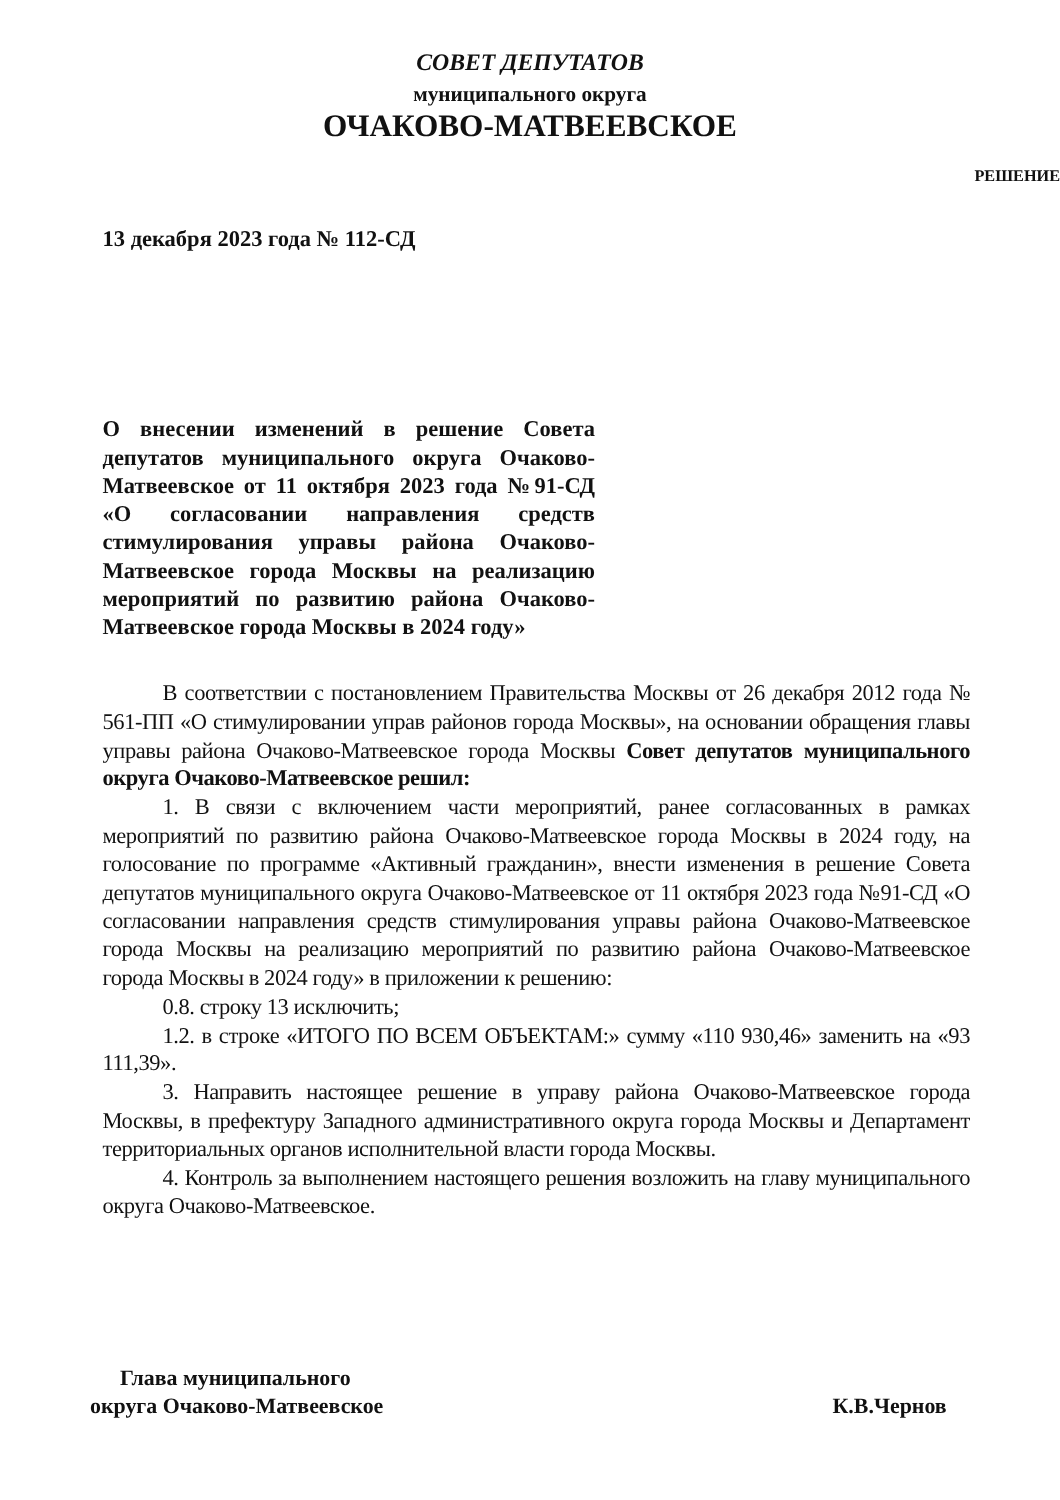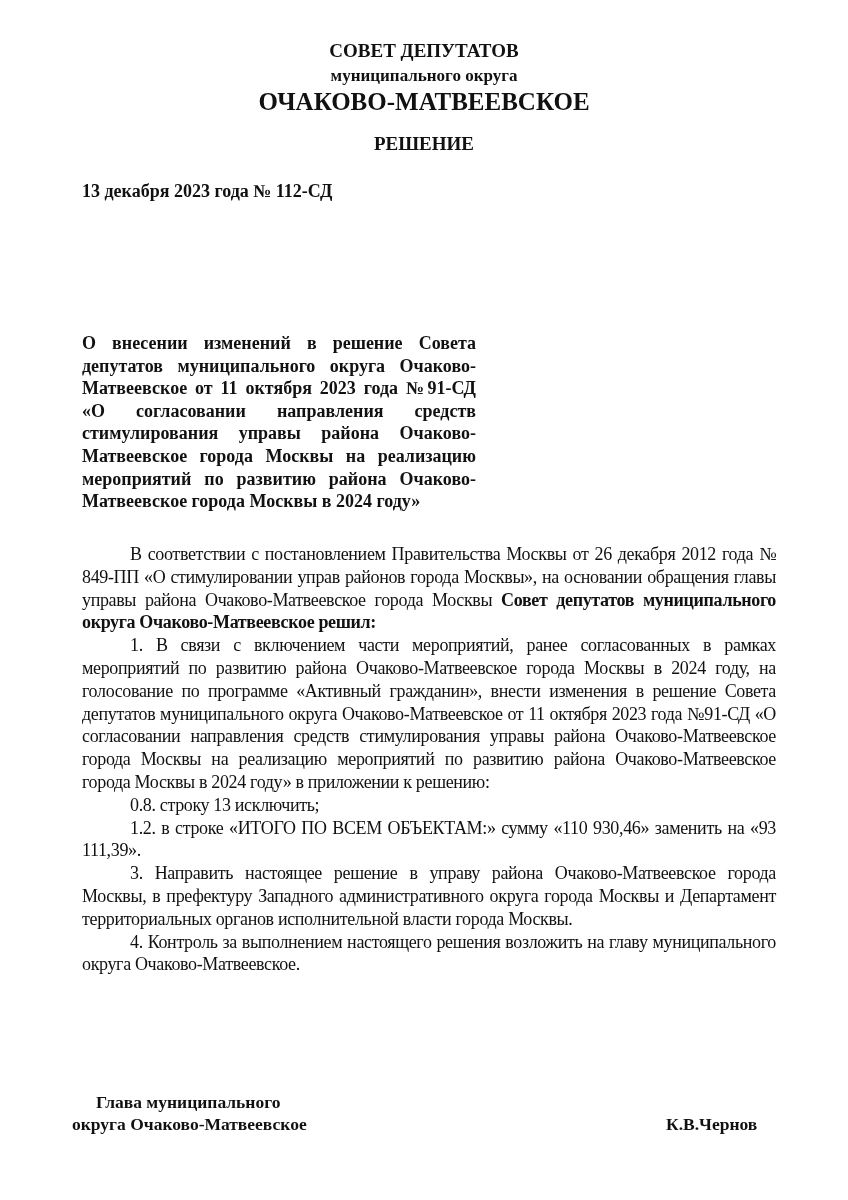--- a/index.html
+++ b/index.html
@@ -1,22 +1,22 @@
 <!DOCTYPE html>
 <html><head>
   <meta charset="utf-8">
   <style>
     html, body { margin: 0; padding: 0; background: #ffffff; }
     body { width: 848px; height: 1200px; position: relative; overflow: hidden;
            font-family: "Liberation Serif", "DejaVu Serif", serif; color: #111; }
     .hdr { position: absolute; left: 0; width: 848px; text-align: center; font-weight: bold; }
-    #h1 { top: 40px; font-size: 19px; }
+    #h1 { top: 40px; font-size: 19px; font-style: italic; }
     #h2 { top: 66px; font-size: 17px; }
     #h3 { top: 88px; font-size: 25px; }
-    #h4 { top: 133px; font-size: 19px; }
+    #h4 { top: 133px; font-size: 13px; text-align: right; }
     #date { position: absolute; left: 82px; top: 181px; font-size: 18px; font-weight: bold; }
     #subject { position: absolute; left: 82px; top: 332px; width: 394px;
                font-size: 18px; font-weight: bold; line-height: 22.6px; text-align: justify; }
     #body { position: absolute; left: 82px; top: 543px; width: 694px;
             font-size: 18px; line-height: 22.8px; text-align: justify; letter-spacing: -0.35px; }
     #body p { margin: 0; text-indent: 48px; }
     #body b { font-weight: bold; }
     .sig { position: absolute; font-size: 17.5px; font-weight: bold; }
     #sig1 { left: 96px; top: 1092px; }
     #sig2 { left: 72px; top: 1114px; }
@@ -28,21 +28,21 @@
 <div id="h1" class="hdr">СОВЕТ ДЕПУТАТОВ</div>
 <div id="h2" class="hdr">муниципального округа</div>
 <div id="h3" class="hdr">ОЧАКОВО-МАТВЕЕВСКОЕ</div>
 <div id="h4" class="hdr">РЕШЕНИЕ</div>
 
 <div id="date">13 декабря 2023 года № 112-СД</div>
 
 <div id="subject">О внесении изменений в решение Совета депутатов муниципального округа Очаково-Матвеевское от 11 октября 2023 года №91-СД «О согласовании направления средств стимулирования управы района Очаково-Матвеевское города Москвы  на реализацию мероприятий по развитию района Очаково-Матвеевское города Москвы в 2024 году»</div>
 
 <div id="body">
-  <p><span>В соответствии с постановлением Правительства Москвы от 26 декабря 2012 года № 849-ПП «О стимулировании управ районов города Москвы», на основании обращения главы управы района Очаково-Матвеевское города Москвы </span><b>Совет депутатов муниципального округа Очаково-Матвеевское решил:</b></p>
+  <p><span>В соответствии с постановлением Правительства Москвы от 26 декабря 2012 года № 561-ПП «О стимулировании управ районов города Москвы», на основании обращения главы управы района Очаково-Матвеевское города Москвы </span><b>Совет депутатов муниципального округа Очаково-Матвеевское решил:</b></p>
   <p>1. В связи с включением части мероприятий, ранее согласованных в рамках мероприятий по развитию района Очаково-Матвеевское города Москвы в 2024 году, на голосование по программе «Активный гражданин», внести изменения в решение Совета депутатов муниципального округа Очаково-Матвеевское от 11 октября 2023 года №91-СД «О согласовании направления средств стимулирования управы района Очаково-Матвеевское города Москвы  на реализацию мероприятий по развитию района Очаково-Матвеевское города Москвы в 2024 году» в приложении  к решению:</p>
   <p>0.8. строку 13 исключить;</p>
   <p>1.2. в строке  «ИТОГО ПО ВСЕМ ОБЪЕКТАМ:» сумму «110 930,46» заменить на «93 111,39».</p>
   <p>3. Направить настоящее решение в управу района Очаково-Матвеевское города Москвы, в префектуру Западного административного округа города Москвы и Департамент территориальных органов исполнительной власти города Москвы.</p>
   <p>4. Контроль за выполнением настоящего решения возложить на главу муниципального округа Очаково-Матвеевское.</p>
 </div>
 
 <div id="sig1" class="sig">Глава муниципального</div>
 <div id="sig2" class="sig">округа Очаково-Матвеевское</div>
 <div id="sig3" class="sig">К.В.Чернов</div>

